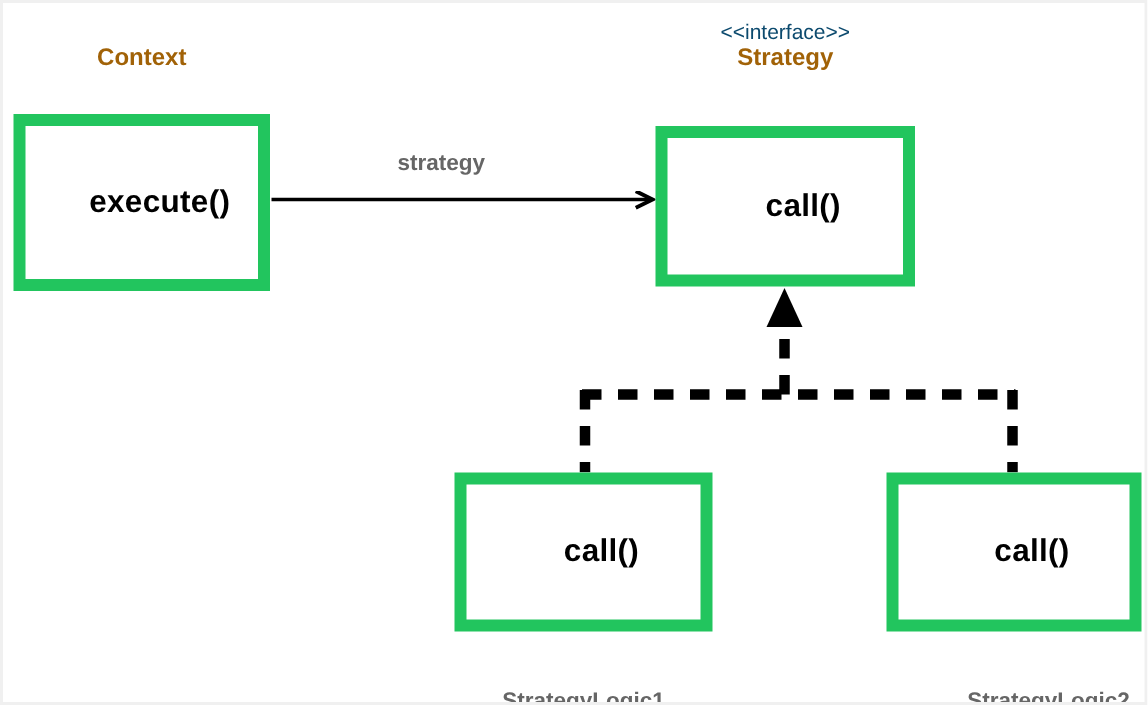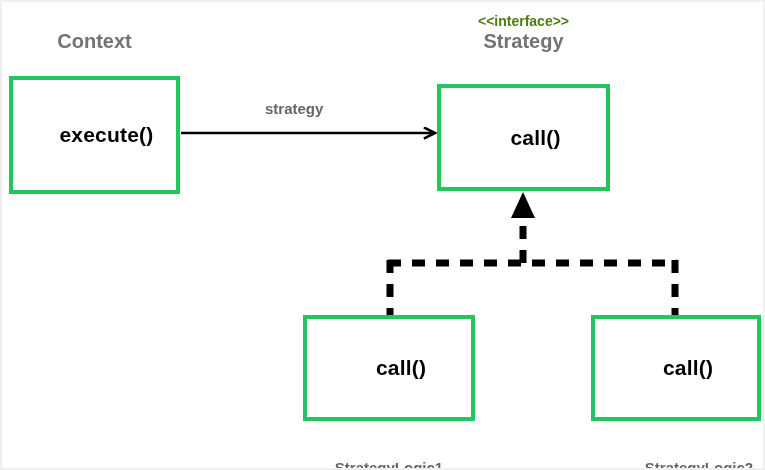--- a/index.html
+++ b/index.html
@@ -22,21 +22,21 @@
     left: 0;
     top: 0;
     width: 765px;
     height: 470px;
     pointer-events: none;
   }
   .uml-box {
     position: absolute;
     box-sizing: border-box;
     background: #ffffff;
-    border: 4px solid #22c55e;
+    border: 8px solid #22c55e;
     display: flex;
     align-items: center;
     justify-content: center;
     padding-left: 24px;
   }
   .uml-box-op {
     font-family: "Liberation Sans", sans-serif;
     font-size: 21px;
     font-weight: 700;
     color: #000000;
@@ -47,28 +47,28 @@
     position: absolute;
     font-family: "Liberation Sans", sans-serif;
     font-weight: 700;
     color: #666666;
     text-align: center;
     white-space: nowrap;
     line-height: 1.12;
   }
   .stereotype {
     font-size: 14px;
-    font-weight: 700;
-    color: #4d7c0f;
+    font-weight: 400;
+    color: #0c4a6e;
     display: block;
   }
   .class-name-big {
-    font-size: 20px;
+    font-size: 16px;
     font-weight: 700;
-    color: #737373;
+    color: #a16207;
     display: block;
   }
   .edge-label {
     position: absolute;
     font-family: "Liberation Sans", sans-serif;
     font-size: 15px;
     font-weight: 700;
     color: #666666;
     white-space: nowrap;
   }

